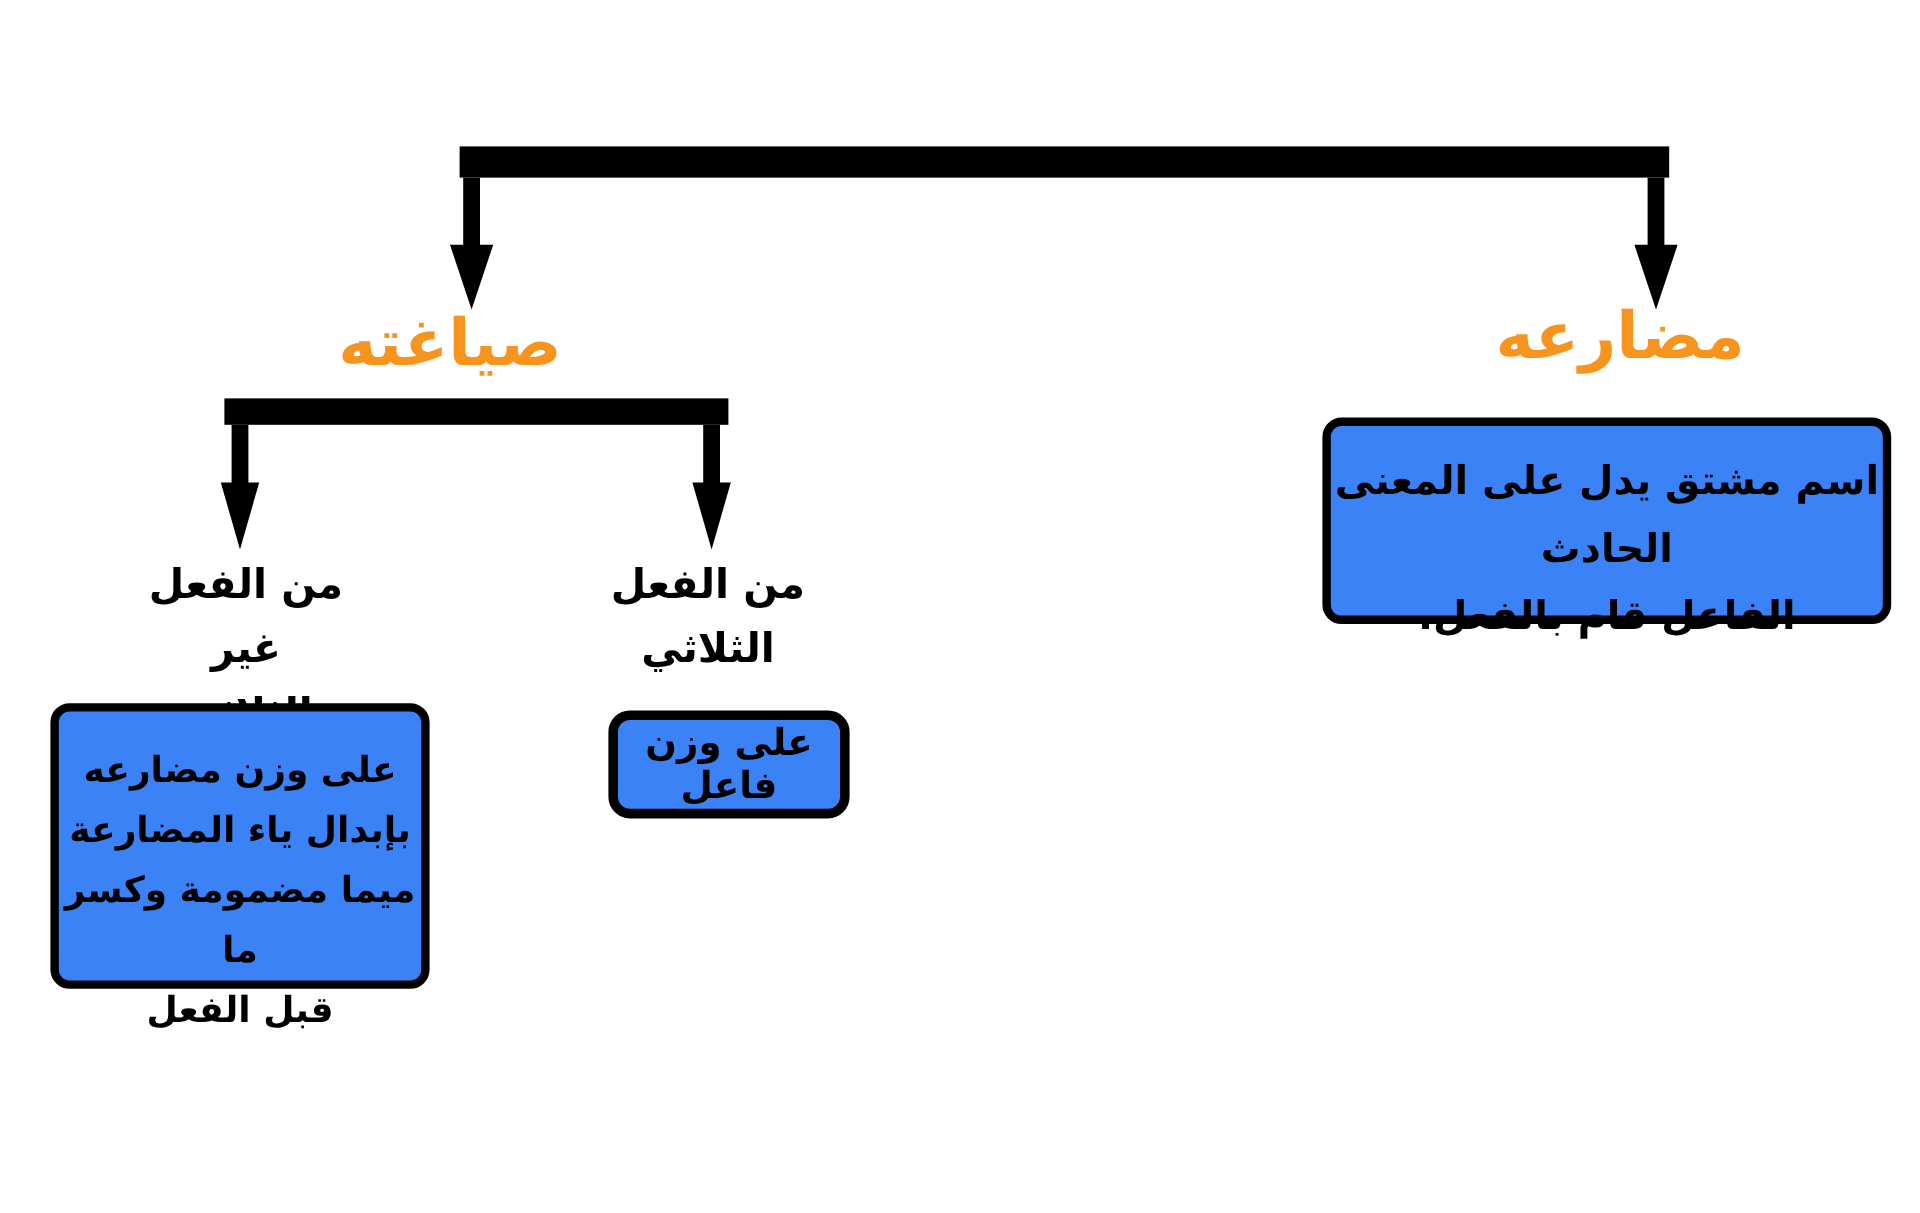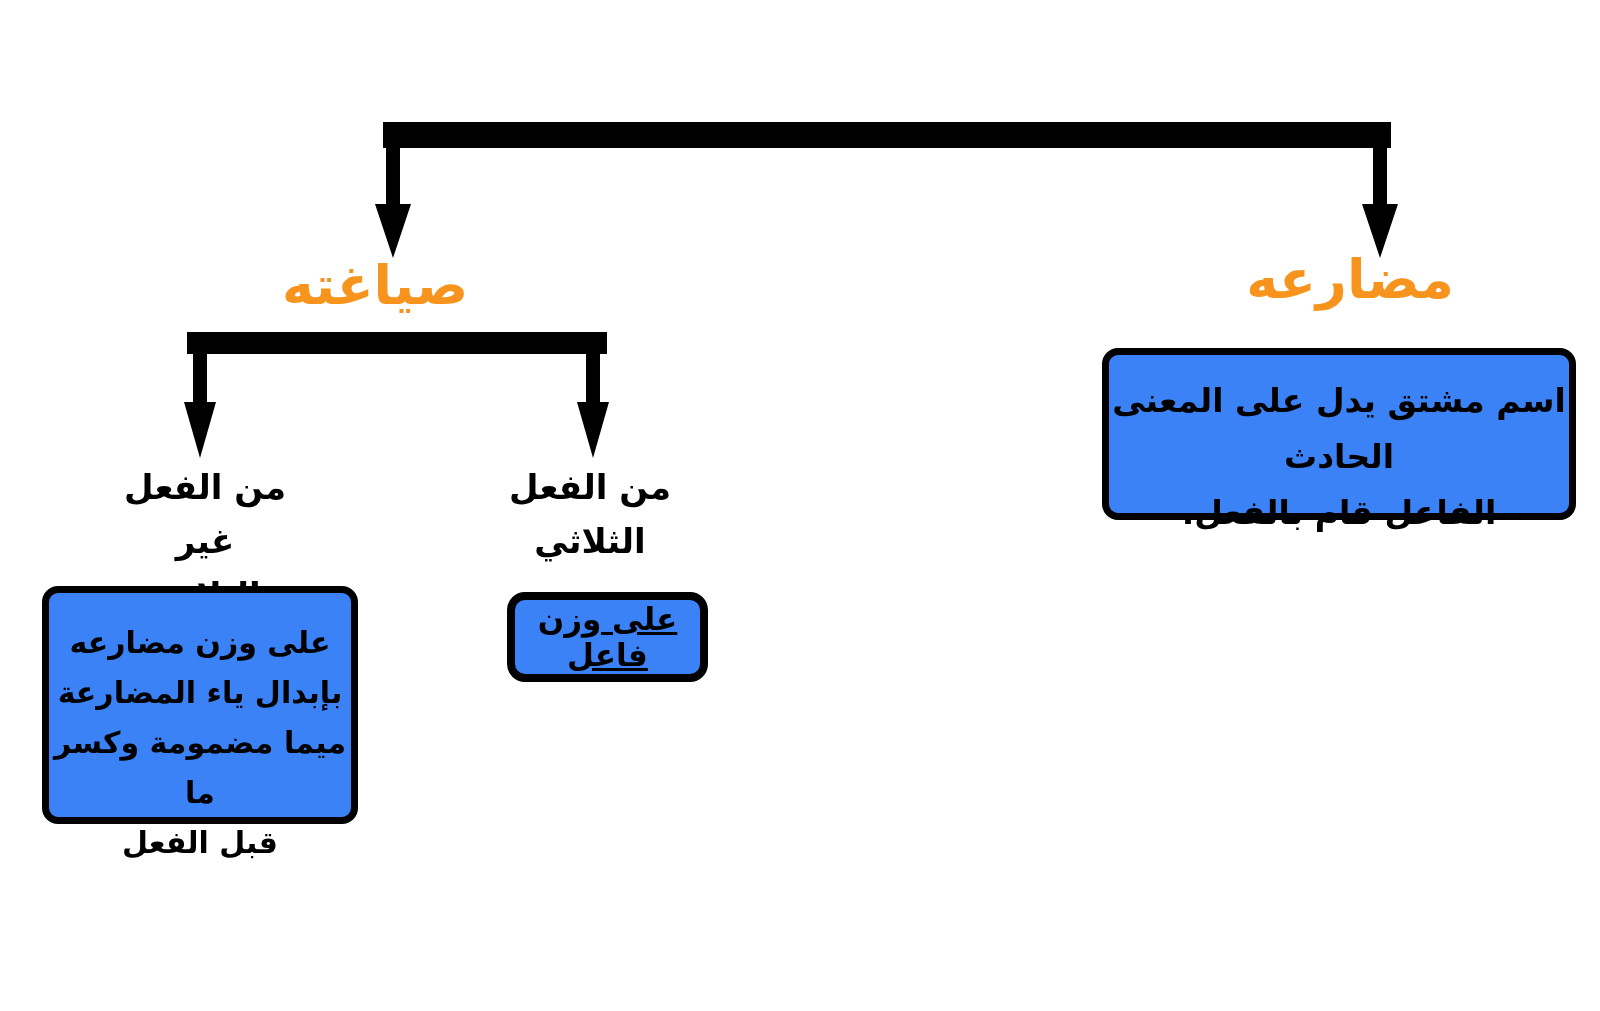--- a/index.html
+++ b/index.html
@@ -93,21 +93,20 @@
     left: 507px;
     top: 592px;
     width: 201px;
     height: 90px;
     border-width: 8px;
     border-radius: 18px;
     font-size: 31px;
     display: flex;
     align-items: center;
     justify-content: center;
-    text-decoration: underline;
   }
   .box-definition {
     left: 1102px;
     top: 348px;
     width: 474px;
     height: 172px;
     font-size: 33px;
     line-height: 56px;
     padding-top: 18px;
   }

